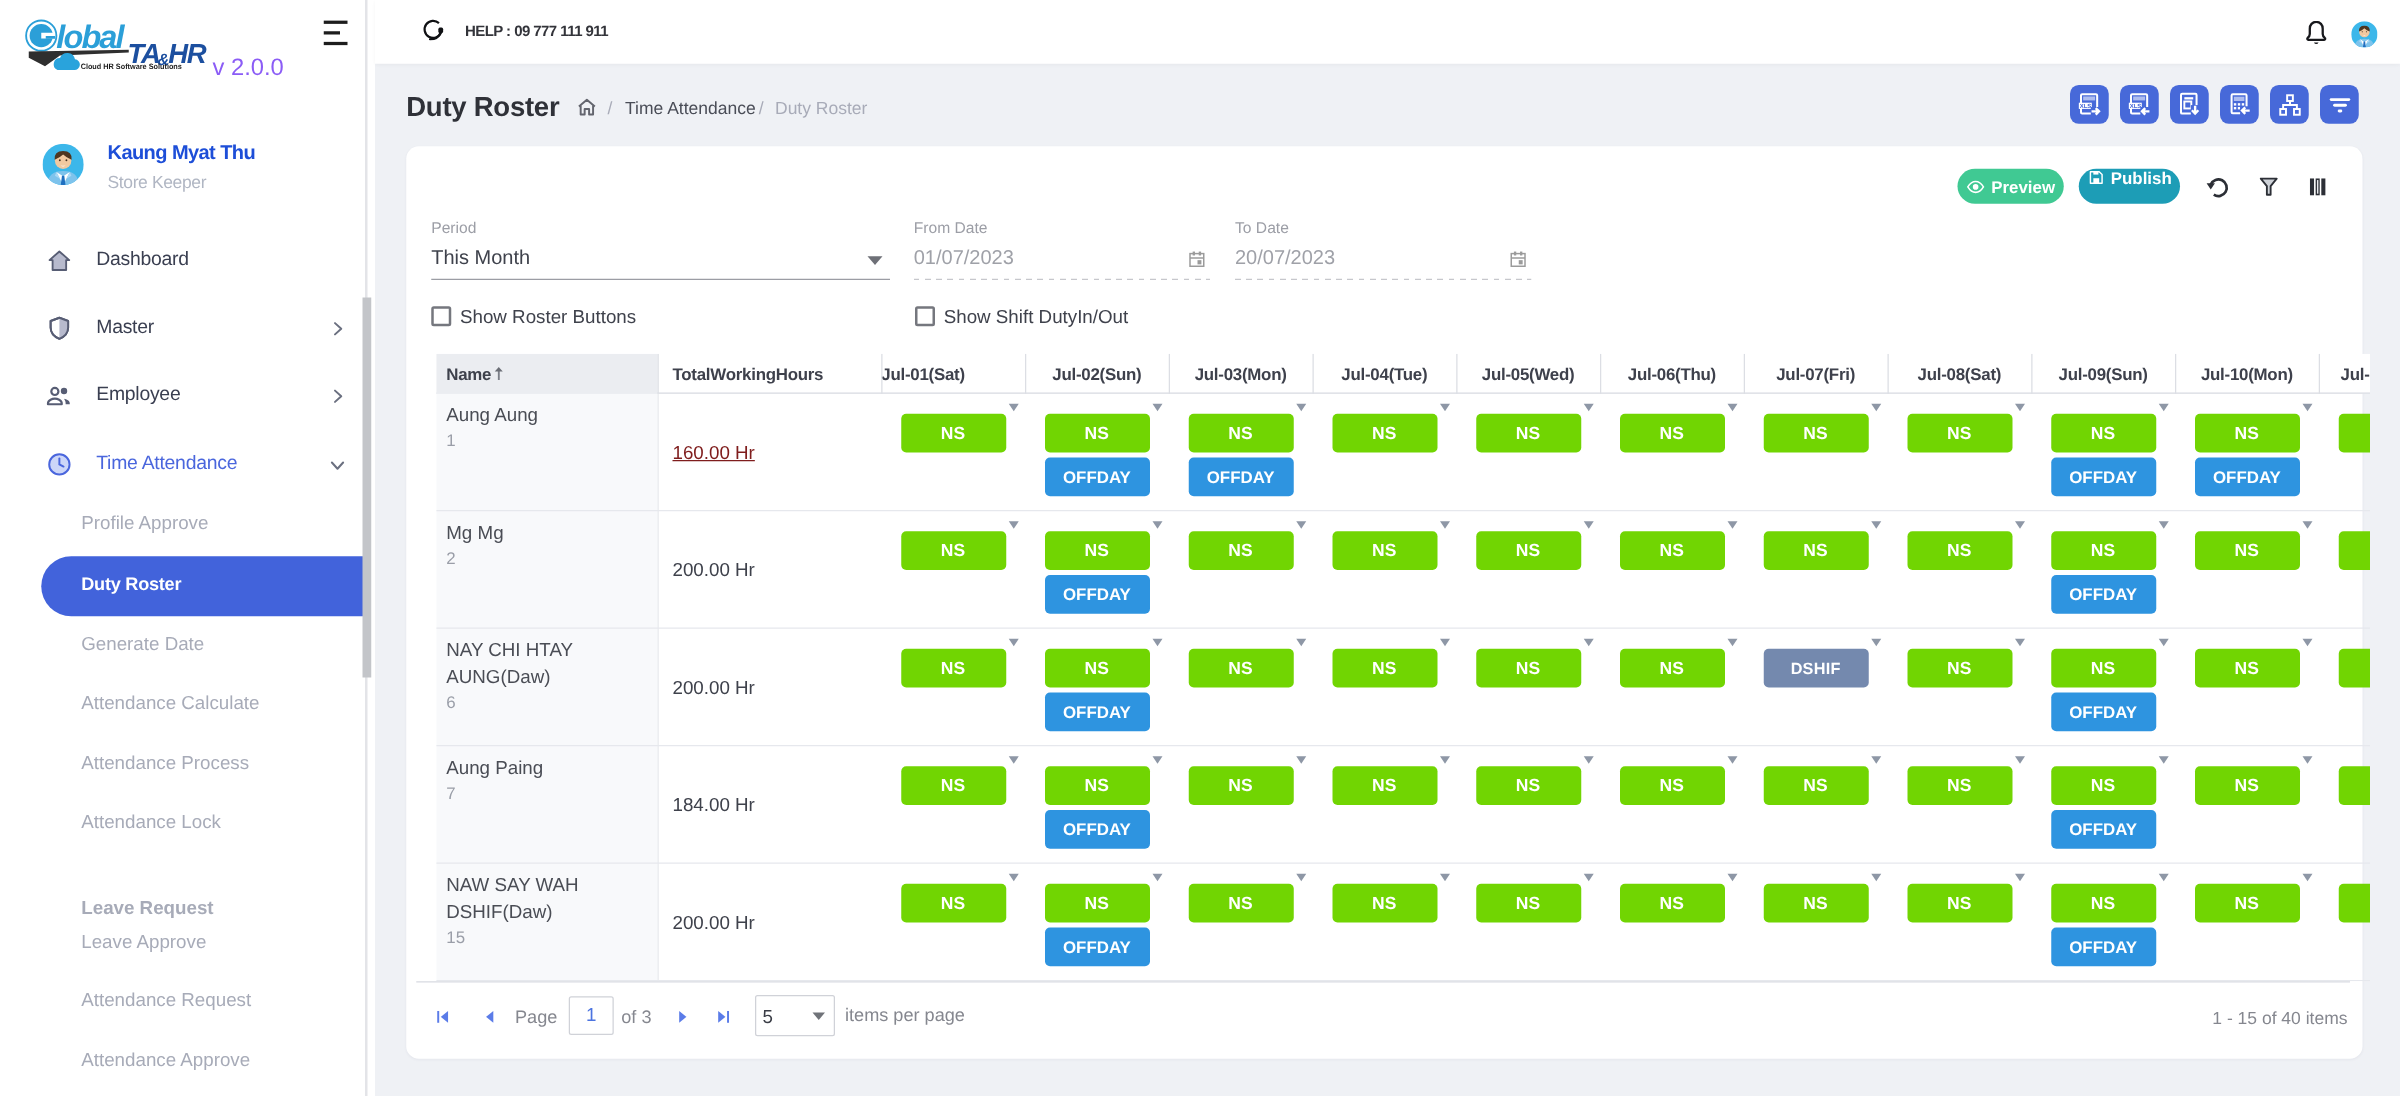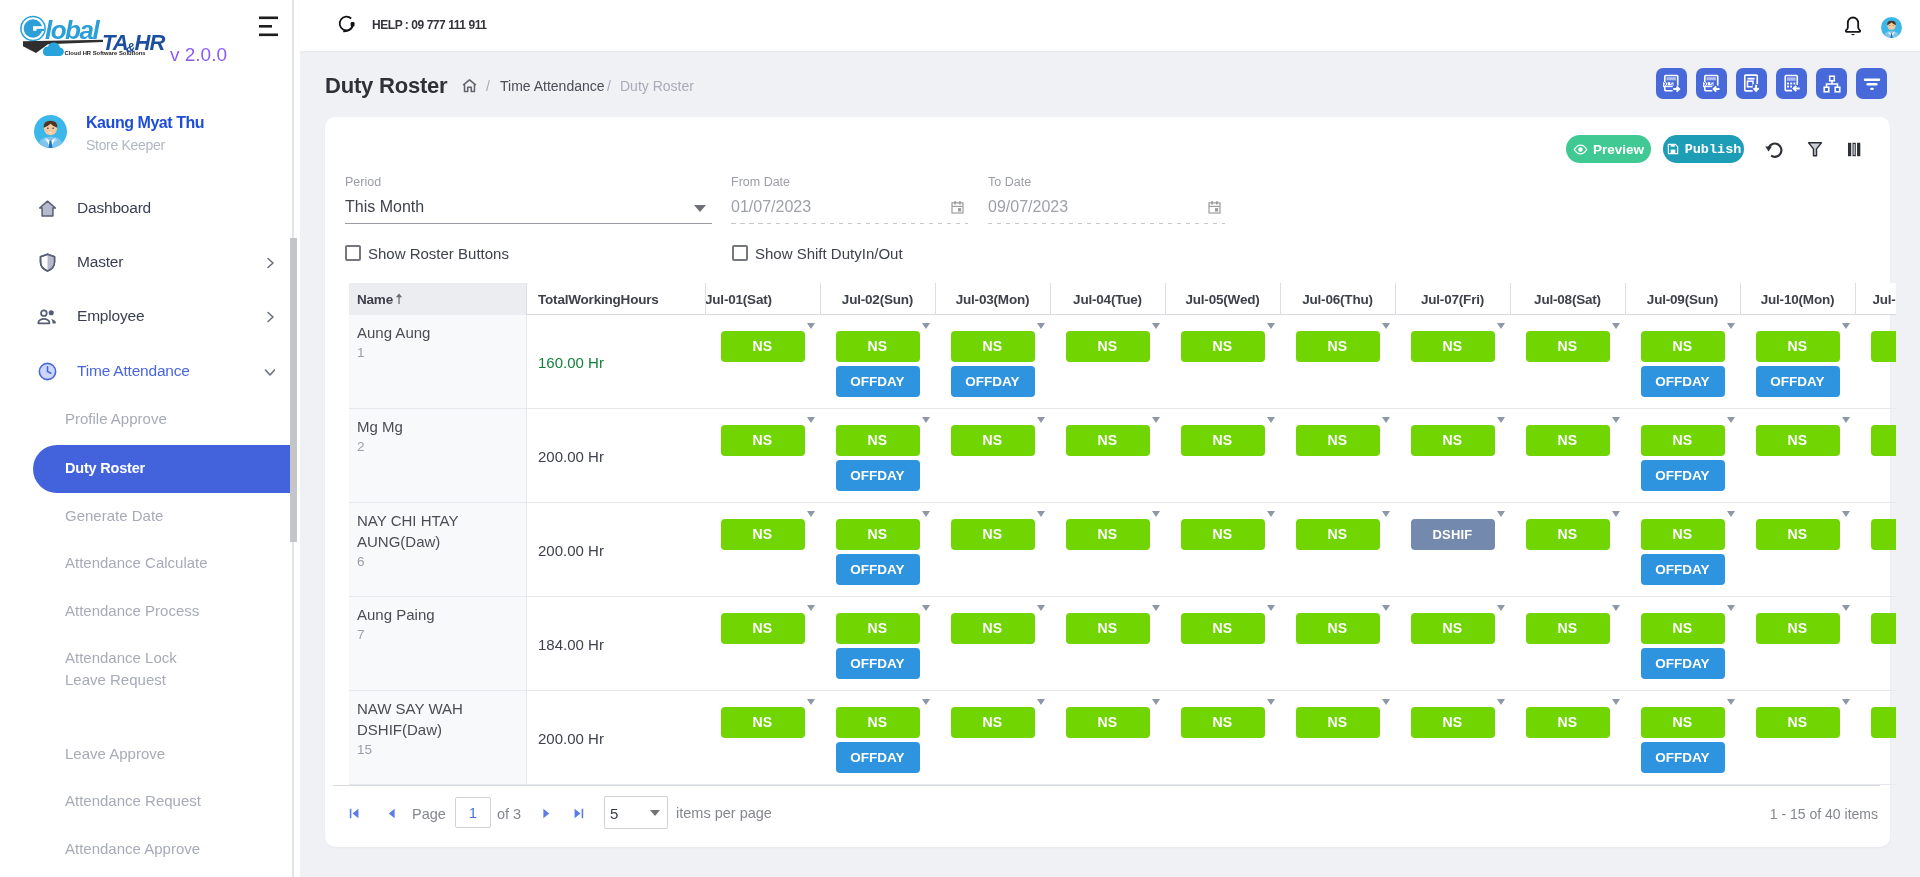--- a/index.html
+++ b/index.html
@@ -91,21 +91,21 @@
   </svg>
 <div class="abs menu-t" style="left:77px;top:362px;color:#4a66dd;">Time Attendance</div>
 <svg class="abs" style="left:264px;top:366px" width="12" height="12" viewBox="0 0 12 12" fill="none" stroke="#6b7080" stroke-width="1.6" stroke-linecap="round" stroke-linejoin="round">
     <path d="M1.5 4 L6 9 L10.5 4"></path>
   </svg>
 <div class="abs menu-s" style="left:65px;top:410px;font-weight:500;">Profile Approve</div>
 <div class="abs menu-s" style="left:65px;top:507px;font-weight:500;">Generate Date</div>
 <div class="abs menu-s" style="left:65px;top:554px;font-weight:500;">Attendance Calculate</div>
 <div class="abs menu-s" style="left:65px;top:602px;font-weight:500;">Attendance Process</div>
 <div class="abs menu-s" style="left:65px;top:649px;font-weight:500;">Attendance Lock</div>
-<div class="abs menu-s" style="left:65px;top:671px;font-weight:400;text-align:center;">Leave Request</div>
+<div class="abs menu-s" style="left:65px;top:718px;font-weight:700;text-align:center;">Leave Request</div>
 <div class="abs menu-s" style="left:65px;top:745px;font-weight:500;">Leave Approve</div>
 <div class="abs menu-s" style="left:65px;top:792px;font-weight:500;">Attendance Request</div>
 <div class="abs menu-s" style="left:65px;top:840px;font-weight:500;">Attendance Approve</div>
 <div class="abs" style="left:33px;top:445px;width:258px;height:48px;background:#4263db;border-radius:24px 0 0 24px;"></div>
 <div class="abs" style="left:65px;top:460px;font-size:14.5px;font-weight:bold;color:#fff;letter-spacing:-0.2px;">Duty Roster</div>
 <div class="abs" style="left:292px;top:0px;width:2px;height:877px;background:#e3e4e8;"></div>
 <div class="abs" style="left:290px;top:238px;width:6.5px;height:304px;background:#c3c5c9;"></div>
 <div class="abs topbar"></div>
 <svg class="abs" style="left:336px;top:14px" width="20" height="20" viewBox="0 0 24 24" fill="none" stroke="#101114" stroke-width="2.1">
     <path d="M18.2 5.4 A8.2 8.2 0 1 0 20.1 14.7"></path>
@@ -202,21 +202,21 @@
       <rect x="6" y="11" width="12" height="2.6" rx="1.3"></rect>
       <rect x="10" y="16" width="4" height="2.6" rx="1.3"></rect>
     </svg>
   </div>
 <div class="abs card"></div>
 <div class="abs" style="left:1566px;top:135px;width:85px;height:28px;border-radius:14px;background:#40c993;color:#fff;display:flex;align-items:center;justify-content:center;font-size:13.5px;font-weight:bold;">
 <svg width="15" height="15" viewBox="0 0 24 24" fill="none" stroke="#fff" stroke-width="2" style="margin-right:5px">
       <path d="M2 12 C5 7 8.5 5 12 5 C15.5 5 19 7 22 12 C19 17 15.5 19 12 19 C8.5 19 5 17 2 12 Z"></path>
       <circle cx="12" cy="12" r="2.6" fill="#fff"></circle>
     </svg>Preview</div>
-<div class="abs" style="left:1663px;top:135px;width:81px;height:28px;border-radius:14px;background:#1d9db6;color:#fff;display:flex;align-items:center;justify-content:center;font-size:13.5px;font-weight:bold;font-family:Liberation Mono, monospace;">
+<div class="abs" style="left:1663px;top:135px;width:81px;height:28px;border-radius:14px;background:#1d9db6;color:#fff;display:flex;align-items:flex-start;justify-content:center;font-size:13.5px;font-weight:bold;">
 <svg width="14" height="14" viewBox="0 0 24 24" fill="none" stroke="#fff" stroke-width="2" style="margin-right:5px">
       <path d="M4 4 H16 L20 8 V20 H4 Z" stroke-linejoin="round"></path>
       <rect x="8" y="13" width="8" height="7" fill="#fff" stroke="none"></rect>
       <rect x="8" y="4" width="7" height="4" fill="#fff" stroke="none"></rect>
     </svg>Publish</div>
 <svg class="abs" style="left:1763px;top:139px" width="21" height="21" viewBox="0 0 24 24" fill="none" stroke="#2c2f36" stroke-width="2.5">
     <path d="M6.4 9.8 A7.6 7.6 0 1 1 9.2 19.1"></path>
     <polygon points="2.6,8.6 10.2,8.6 6.4,14.4" fill="#2c2f36" stroke="none"></polygon>
   </svg>
 <svg class="abs" style="left:1806px;top:140px" width="18" height="18" viewBox="0 0 24 24">
@@ -238,21 +238,21 @@
     <rect x="3.2" y="4.6" width="17.6" height="16.2"></rect>
     <path d="M3.2 10.2 H20.8"></path>
     <g fill="#9b9b9b" stroke="none">
       <rect x="6.6" y="2" width="3" height="5"></rect>
       <rect x="14.4" y="2" width="3" height="5"></rect>
       <rect x="12.8" y="13" width="5" height="5.4"></rect>
     </g>
   </svg>
 <div class="abs" style="left:731px;top:223px;width:237px;height:1px;background:repeating-linear-gradient(90deg,#c6c7cc 0 4.5px,transparent 4.5px 9px);"></div>
 <div class="abs" style="left:988px;top:175px;font-size:12.5px;color:#9c9ea6;">To Date</div>
-<div class="abs" style="left:988px;top:198px;font-size:16px;color:#9fa1a8;">09/07/2023</div>
+<div class="abs" style="left:988px;top:198px;font-size:16px;color:#9fa1a8;">20/07/2023</div>
 <svg class="abs" style="left:1207px;top:200px" width="15" height="15" viewBox="0 0 24 24" fill="none" stroke="#9b9b9b" stroke-width="1.9">
     <rect x="3.2" y="4.6" width="17.6" height="16.2"></rect>
     <path d="M3.2 10.2 H20.8"></path>
     <g fill="#9b9b9b" stroke="none">
       <rect x="6.6" y="2" width="3" height="5"></rect>
       <rect x="14.4" y="2" width="3" height="5"></rect>
       <rect x="12.8" y="13" width="5" height="5.4"></rect>
     </g>
   </svg>
 <div class="abs" style="left:988px;top:223px;width:237px;height:1px;background:repeating-linear-gradient(90deg,#c6c7cc 0 4.5px,transparent 4.5px 9px);"></div>
@@ -294,21 +294,21 @@
 <div class="abs" style="left:1391px;top:0;width:1px;height:32px;background:#dcdee4;"></div>
 <div class="abs" style="left:1506px;top:0;width:1px;height:32px;background:#dcdee4;"></div>
 <div class="abs" style="left:177px;top:32px;width:1px;height:470px;background:#e7e9ed;"></div>
 <div class="abs" style="left:0;top:125px;width:1547px;height:1px;background:#e6e8ed;"></div>
 <div class="abs" style="left:0;top:219px;width:1547px;height:1px;background:#e6e8ed;"></div>
 <div class="abs" style="left:0;top:313px;width:1547px;height:1px;background:#e6e8ed;"></div>
 <div class="abs" style="left:0;top:407px;width:1547px;height:1px;background:#e6e8ed;"></div>
 <div class="abs" style="left:0;top:501px;width:1547px;height:1px;background:#e6e8ed;"></div>
 <div class="abs" style="left:8px;top:41px;font-size:15px;color:#4a4d55;">Aung Aung</div>
 <div class="abs" style="left:8px;top:62px;font-size:13.5px;color:#9a9ea8;">1</div>
-<div class="abs" style="left:189px;top:32px;height:94px;display:flex;align-items:center;font-size:15px;color:#15803d;">160.00 Hr</div>
+<div class="abs" style="left:189px;top:32px;height:94px;display:flex;align-items:center;font-size:15px;color:#7f1d1d;text-decoration:underline;">160.00 Hr</div>
 <div class="arr" style="left:458px;top:40px;"></div>
 <div class="ns" style="left:371.5px;top:47.5px;">NS</div>
 <div class="arr" style="left:573px;top:40px;"></div>
 <div class="ns" style="left:486.5px;top:47.5px;">NS</div>
 <div class="off" style="left:486.5px;top:83px;">OFFDAY</div>
 <div class="arr" style="left:688px;top:40px;"></div>
 <div class="ns" style="left:601.5px;top:47.5px;">NS</div>
 <div class="off" style="left:601.5px;top:83px;">OFFDAY</div>
 <div class="arr" style="left:803px;top:40px;"></div>
 <div class="ns" style="left:716.5px;top:47.5px;">NS</div>

